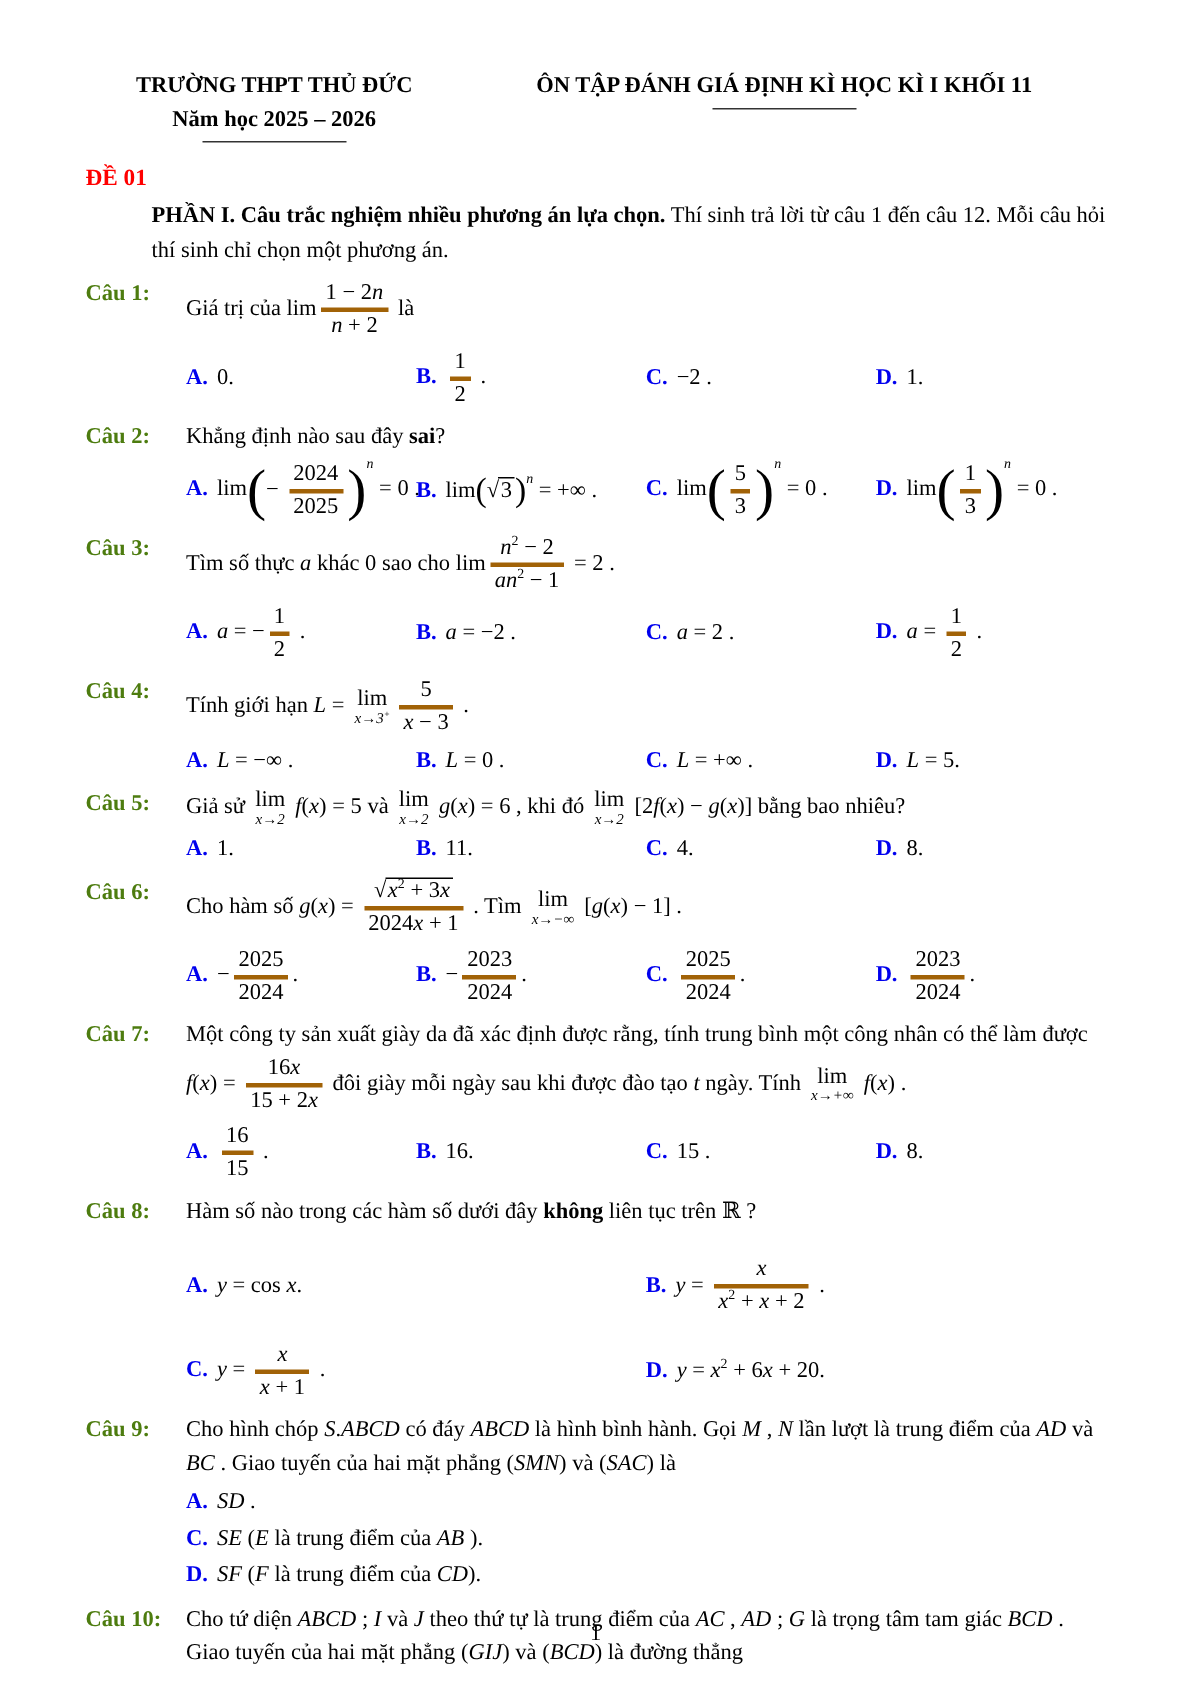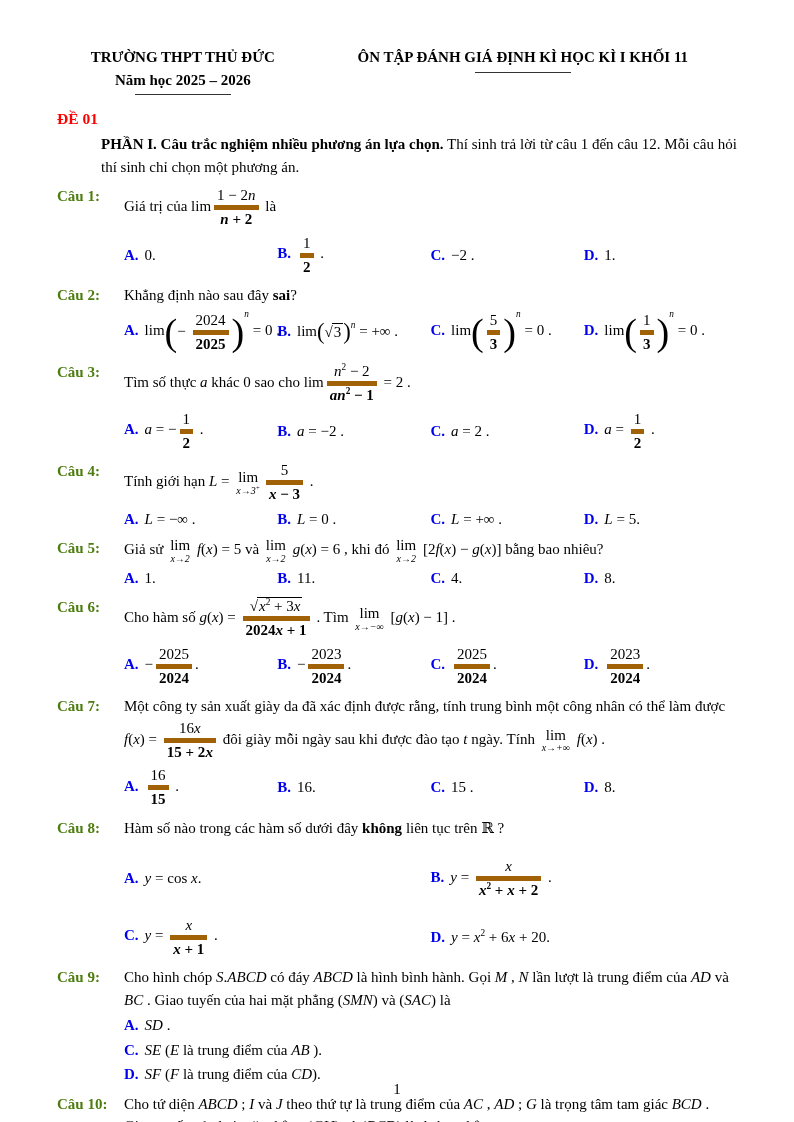--- a/index.html
+++ b/index.html
@@ -29,22 +29,22 @@
   .q-content{}
   .opts{margin-top:3px;}
   .opts-row4{display:flex;align-items:center;}
   .opts-row4 .opt{flex:1;min-width:0;white-space:nowrap;}
   .opts-grid2{display:flex;flex-wrap:wrap;align-items:center;}
   .opts-grid2 .opt{width:50%;box-sizing:border-box;margin-top:14px;}
   .opts-stack .opt{margin-top:2px;}
   .opt-letter{color:#0000ee;font-weight:bold;margin-right:6px;}
   
   .frac{display:inline-flex;flex-direction:column;vertical-align:middle;text-align:center;margin:1px 3px;}
-  .fnum{display:block;border-bottom:5px solid #a16207;padding:0 3px;line-height:1.25;}
-  .fden{display:block;padding:0 3px;line-height:1.25;font-weight:bold;}
+  .fnum{display:block;border-bottom:3px solid #a16207;padding:0 3px;line-height:1.25;}
+  .fden{display:block;padding:0 3px;line-height:1.25;}
   sup{font-size:62%;line-height:0;}
   .sqrt{white-space:nowrap;}
   .sqsym{margin-right:-1px;}
   .rad{border-top:1px solid #000;padding:0 2px;}
   .limst{display:inline-flex;flex-direction:column;align-items:center;vertical-align:middle;margin:0 3px;}
   .limtop{line-height:1.1;}
   .limun{font-size:10px;line-height:1;margin-top:0px;}
   .bpg{display:inline-flex;align-items:center;vertical-align:middle;}
   .bp{font-size:255%;line-height:1;font-weight:400;}
   .bps{font-size:150%;}

